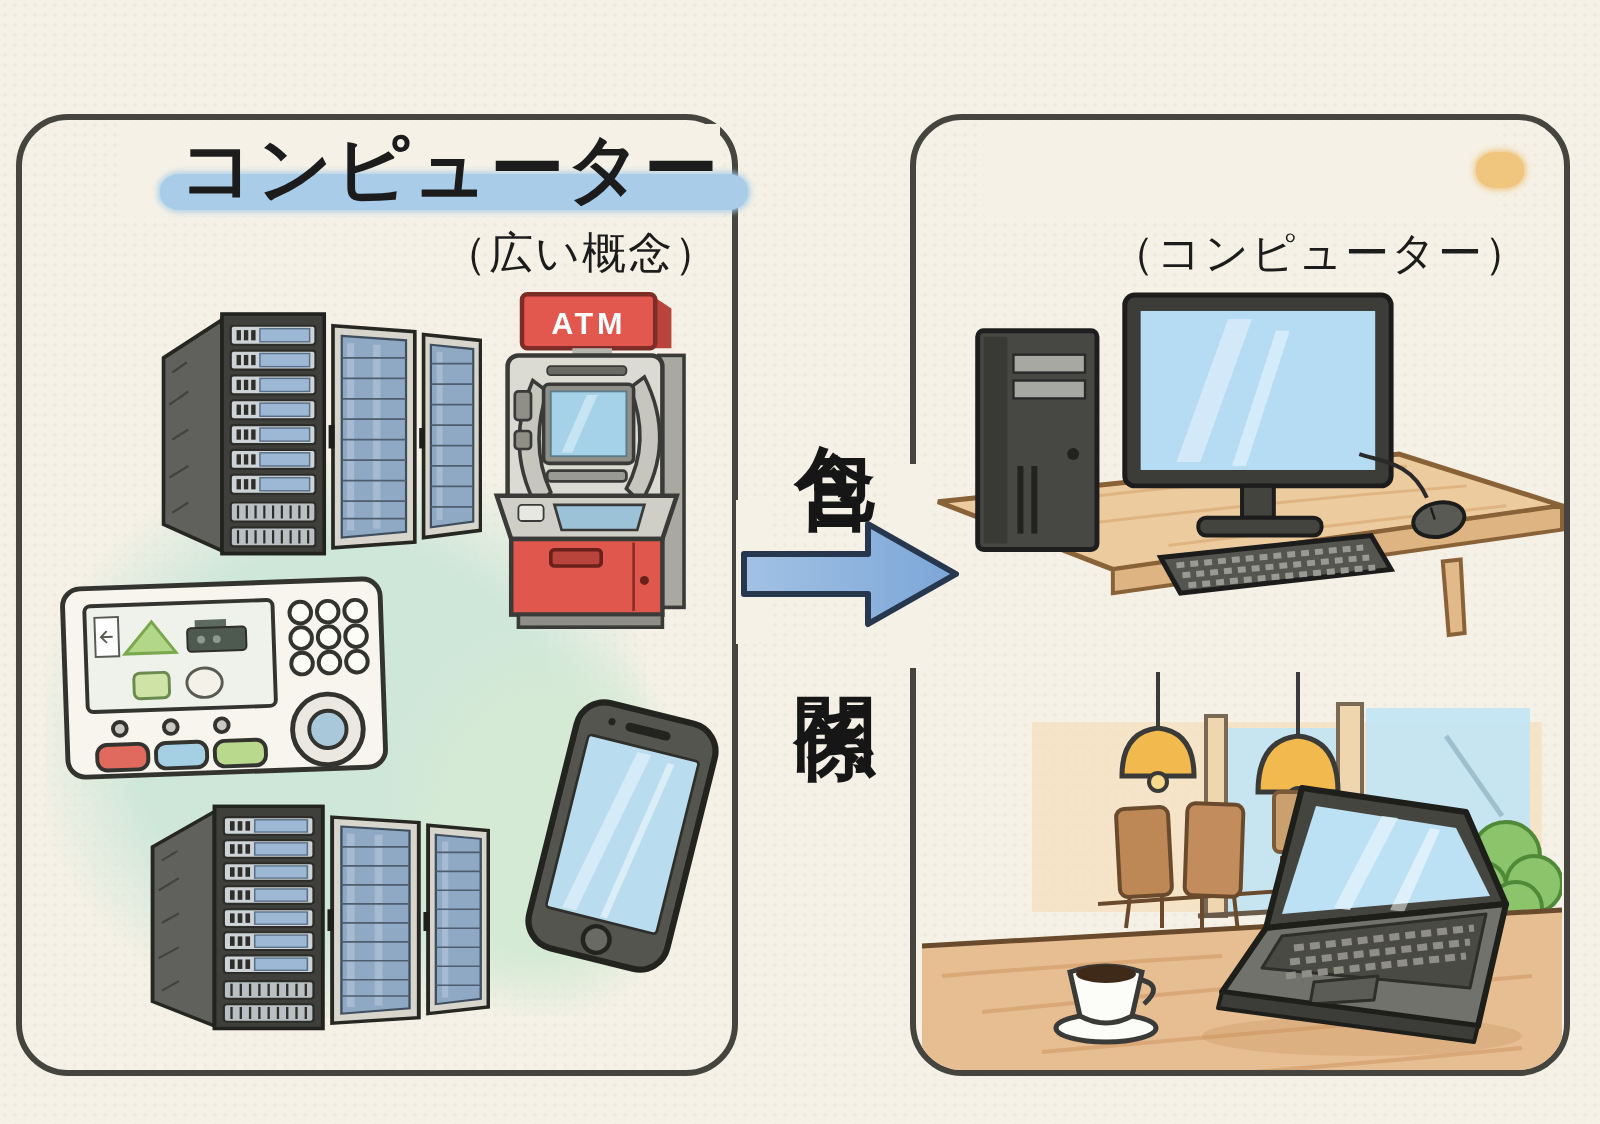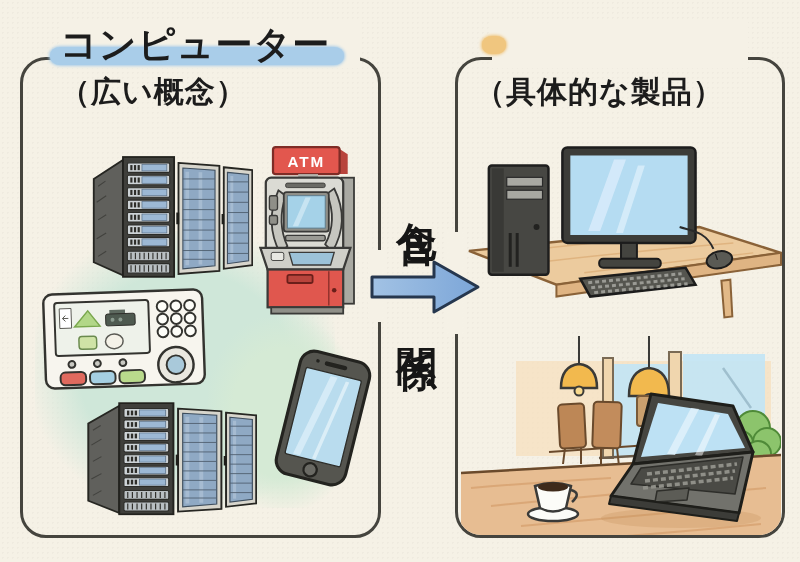--- a/index.html
+++ b/index.html
@@ -1,32 +1,32 @@
 <!DOCTYPE html>
 <html><head>
 <meta charset="utf-8">
 <style>
   html,body{margin:0;padding:0;}
   body{width:800px;height:562px;overflow:hidden;font-family:"Liberation Sans",sans-serif;}
   .canvas{position:absolute;top:0;left:0;width:800px;height:562px;background:#f5f1e6;
     background-image:radial-gradient(rgba(90,80,60,.035) 1px,transparent 1px);background-size:5px 5px;}
   .panel{position:absolute;border:3px solid #45443e;border-radius:26px;background:transparent;z-index:1;overflow:hidden;}
-  .panel.left{left:20px;top:57px;width:355px;height:475px;}
+  .panel.left{left:8px;top:57px;width:355px;height:475px;}
   .panel.right{left:455px;top:57px;width:324px;height:475px;}
   .gap{position:absolute;background:#f5f1e6;z-index:2;}
   .gap.g1{left:368px;top:250px;width:16px;height:72px;}
   .gap.g2{left:447px;top:232px;width:18px;height:102px;}
   .blob{position:absolute;}
   .blob.b1{left:12px;top:171px;width:300px;height:278px;background:radial-gradient(ellipse at center,#cfe7d9 0%,#cfe7d9 50%,rgba(207,231,217,0) 75%);}
   .blob.b2{left:185px;top:258px;width:150px;height:190px;background:radial-gradient(ellipse at center,#d5ead5 0%,#d5ead5 48%,rgba(213,234,213,0) 75%);}
   .illus{position:absolute;}
-  .title-block{position:absolute;z-index:5;text-align:left;color:#1c1c1c;}
+  .title-block{position:absolute;z-index:5;text-align:right;color:#1c1c1c;margin-top:40px;}
   .title-block.bg{background:#f5f1e6;}
   .t-main{font-size:37px;font-weight:800;letter-spacing:1px;line-height:46px;}
-  .t-sub{font-size:30px;font-weight:700;letter-spacing:1px;}
+  .t-sub{font-size:22px;font-weight:400;letter-spacing:1px;}
   .title-text{position:relative;display:inline-block;}
   .title-text .txt{position:relative;z-index:1;}
   .title-text .hl{position:absolute;left:-10px;right:-14px;bottom:3px;height:18px;border-radius:10px/8px;z-index:0;}
   .hl.blue{background:#a9cde9;box-shadow:0 0 3px 1px #a9cde9;}
   .hl.orange{background:#f0c67f;box-shadow:0 0 3px 1px #f0c67f;}
   .relation-word{position:absolute;z-index:6;writing-mode:vertical-rl;text-orientation:upright;
     font-size:40px;font-weight:800;color:#161616;line-height:1;letter-spacing:3px;}
   .arrow-wrap{position:absolute;left:370px;top:258px;z-index:6;}
   svg{display:block;}
   svg text{font-family:"Liberation Sans",sans-serif;}
@@ -240,21 +240,21 @@
   <div class="gap g2"></div>
 
   <div class="title-block bg t-main" style="left:60px;top:22px;width:300px;height:46px;">
     <span class="title-text"><span class="hl blue"></span><span class="txt">コンピューター</span></span>
   </div>
   <div class="title-block t-sub" style="left:60px;top:72px;width:300px;">（広い概念）</div>
 
   <div class="title-block bg t-main" style="left:492px;top:22px;width:256px;height:46px;">
     <span class="title-text"><span class="hl orange"></span></span>
   </div>
-  <div class="title-block t-sub" style="left:475px;top:72px;width:290px;">（具体的な製品）</div>
+  <div class="title-block t-sub" style="left:475px;top:72px;width:290px;">（コンピューター）</div>
 
   <div class="relation-word" style="left:397px;top:190px;">包含</div>
   <div class="relation-word" style="left:397px;top:316px;">関係</div>
 
   <div class="arrow-wrap">
     <svg width="112" height="58" viewBox="0 0 112 58">
       <defs>
         <linearGradient id="ag" x1="0" y1="0" x2="1" y2="0">
           <stop offset="0" stop-color="#a2c2e4"></stop>
             <stop offset="1" stop-color="#7ca6d8"></stop>

